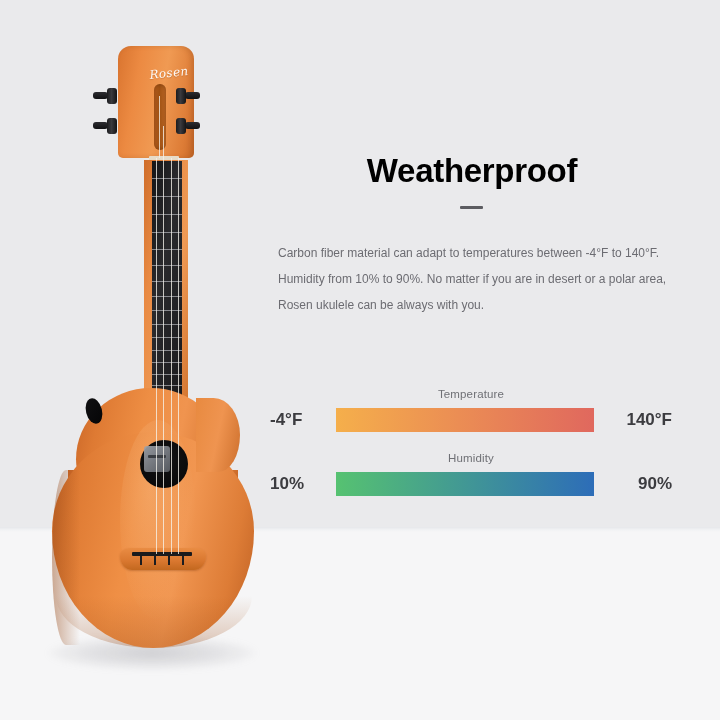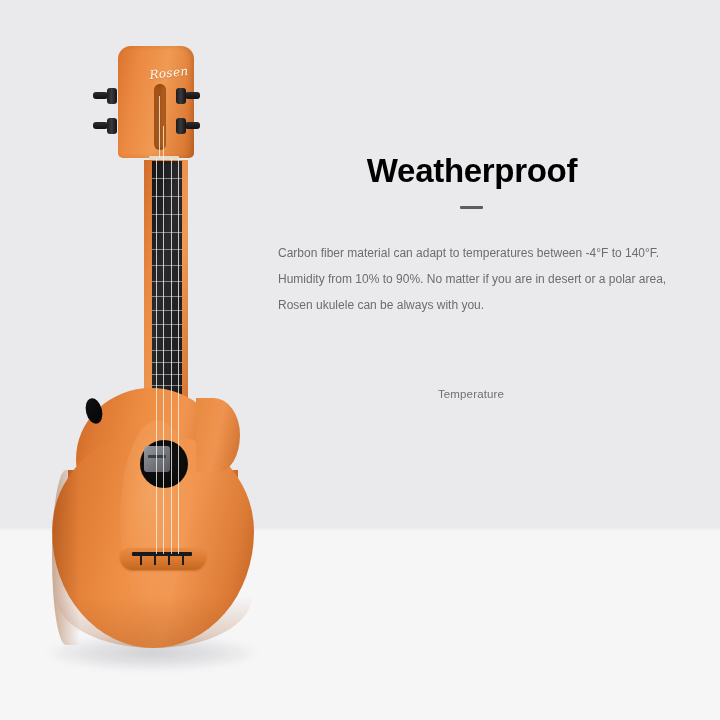--- a/index.html
+++ b/index.html
@@ -416,17 +416,30 @@
   <div class="panel">
 
     <div class="heading">Weatherproof</div>
 
     <div class="divider"></div>
 
     <div class="bodytext">Carbon fiber material can adapt to temperatures between -4°F to 140°F. Humidity from 10% to 90%. No matter if you are in desert or a polar area, Rosen ukulele can be always with you.</div>
 
     <div class="gauge gauge-temp">
       <div class="gauge-title">Temperature</div>
+      <div class="gauge-row">
+        <div class="gauge-min">-4°F</div>
+        <div class="gauge-bar bar-temp" style="background: linear-gradient(to right, rgb(245, 175, 75) 0%, rgb(224, 104, 94) 100%);"></div>
+        <div class="gauge-max">140°F</div>
+      </div>
     </div>
 
+    <div class="gauge gauge-hum">
+      <div class="gauge-title">Humidity</div>
+      <div class="gauge-row">
+        <div class="gauge-min">10%</div>
+        <div class="gauge-bar bar-hum" style="background: linear-gradient(to right, rgb(86, 194, 113) 0%, rgb(45, 109, 184) 100%);"></div>
+        <div class="gauge-max">90%</div>
+      </div>
+    </div>
 
   </div>
 </div>
 
 </body></html>

